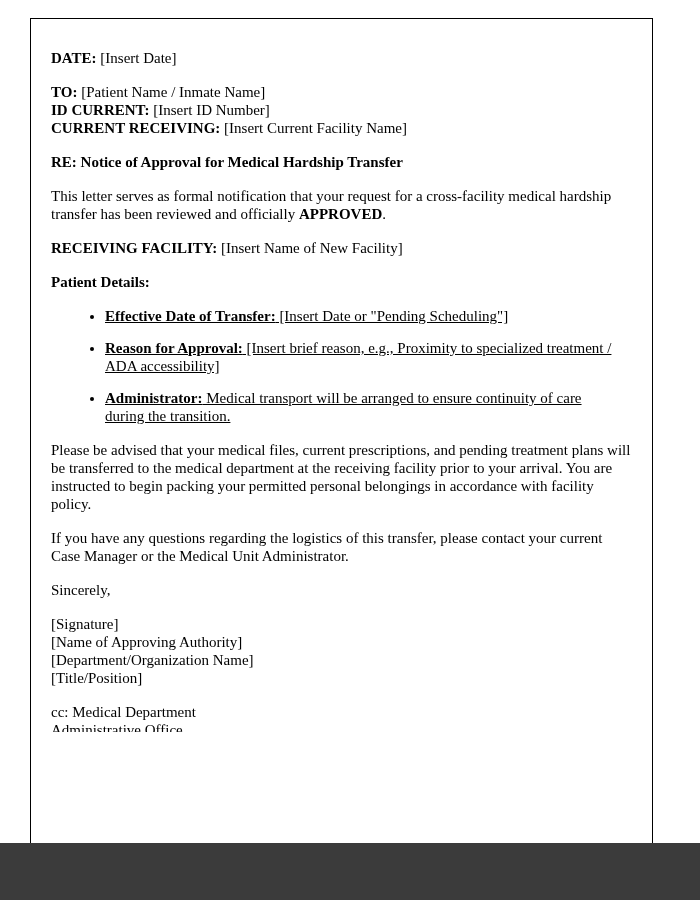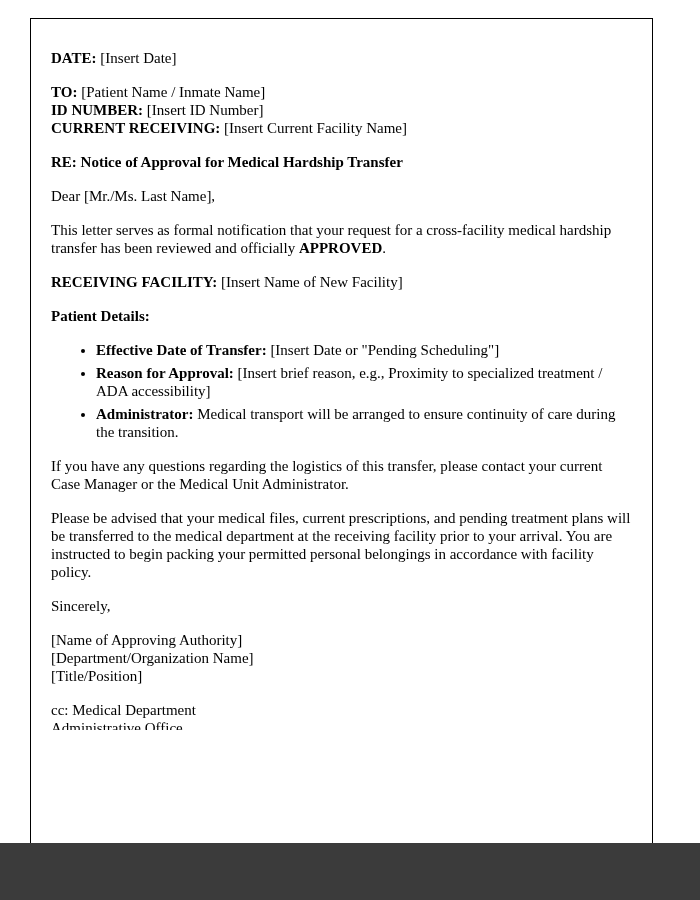--- a/index.html
+++ b/index.html
@@ -24,48 +24,47 @@
     border: 1px solid #000000;
     padding: 30px 20px 0 20px;
     font-size: 15px;
     line-height: 18px;
     color: #000000;
   }
   .para { margin: 0 0 16px 0; }
   .line { display: block; }
   .b { font-weight: bold; }
   ul.details-list { margin: 0 0 16px 0; padding-left: 40px; }
-  ul.details-list li { margin: 5px; }
+  ul.details-list li { margin: 14px; text-decoration: underline; }
   .cc-block { height: 29px; overflow: hidden; } 
 </style>
 </head>
 <body>
 
 <div class="page">
   <div class="letter-frame">
 
     <p class="para">
       <span class="b">DATE:</span><span> [Insert Date]</span>
     </p>
 
     <div class="para">
       <span class="line">
         <span class="b">TO:</span><span> [Patient Name / Inmate Name]</span>
       </span>
       <span class="line">
-        <span class="b">ID NUMBER:</span><span> [Insert ID Number]</span>
+        <span class="b">ID CURRENT:</span><span> [Insert ID Number]</span>
       </span>
       <span class="line">
         <span class="b">CURRENT RECEIVING:</span><span> [Insert Current Facility Name]</span>
       </span>
     </div>
 
     <p class="para b">RE: Notice of Approval for Medical Hardship Transfer</p>
 
-    <p class="para">Dear [Mr./Ms. Last Name],</p>
 
     <p class="para">
       <span>This letter serves as formal notification that your request for a cross-facility medical hardship transfer has been reviewed and officially </span><span class="b">APPROVED</span><span>.</span>
     </p>
 
 
     <p class="para">
       <span class="b">RECEIVING FACILITY:</span><span> [Insert Name of New Facility]</span>
     </p>
 
@@ -76,27 +75,28 @@
         <span class="b">Effective Date of Transfer:</span><span> [Insert Date or "Pending Scheduling"]</span>
       </li>
       <li>
         <span class="b">Reason for Approval:</span><span> [Insert brief reason, e.g., Proximity to specialized treatment / ADA accessibility]</span>
       </li>
       <li>
         <span class="b">Administrator:</span><span> Medical transport will be arranged to ensure continuity of care during the transition.</span>
       </li>
     </ul>
 
+    <p class="para">Please be advised that your medical files, current prescriptions, and pending treatment plans will be transferred to the medical department at the receiving facility prior to your arrival. You are instructed to begin packing your permitted personal belongings in accordance with facility policy.</p>
+
     <p class="para">If you have any questions regarding the logistics of this transfer, please contact your current Case Manager or the Medical Unit Administrator.</p>
-
-    <p class="para">Please be advised that your medical files, current prescriptions, and pending treatment plans will be transferred to the medical department at the receiving facility prior to your arrival. You are instructed to begin packing your permitted personal belongings in accordance with facility policy.</p>
 
     <p class="para">Sincerely,</p>
 
     <div class="para">
+      <span class="line">[Signature]</span>
       <span class="line">[Name of Approving Authority]</span>
       <span class="line">[Department/Organization Name]</span>
       <span class="line">[Title/Position]</span>
     </div>
 
     <div class="para cc-block">
       <span class="line">cc: Medical Department</span>
       <span class="line">Administrative Office</span>
     </div>
 

